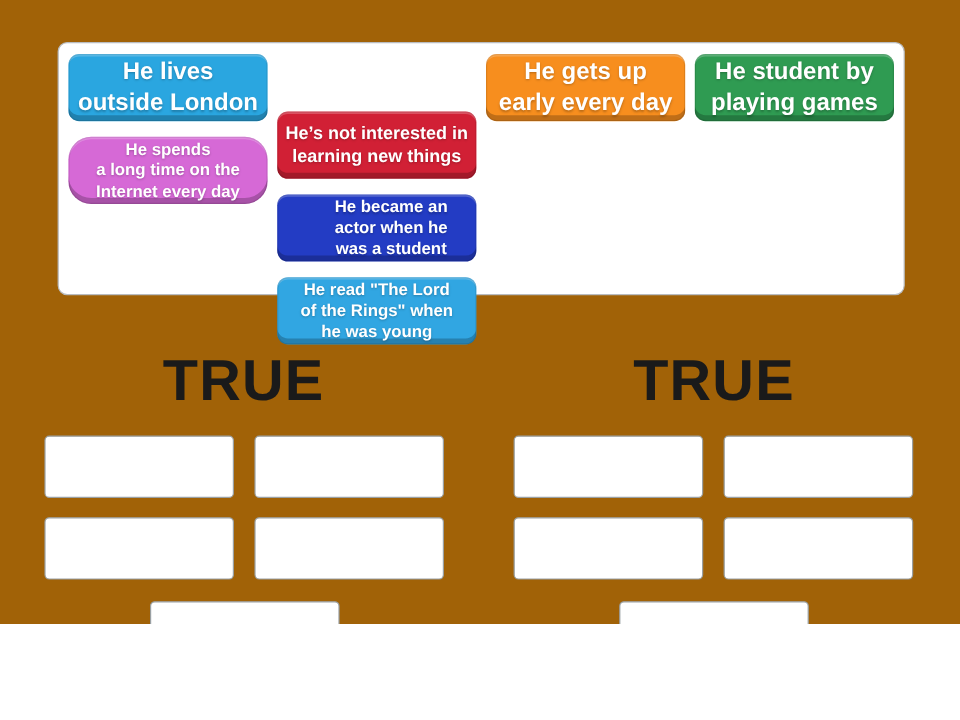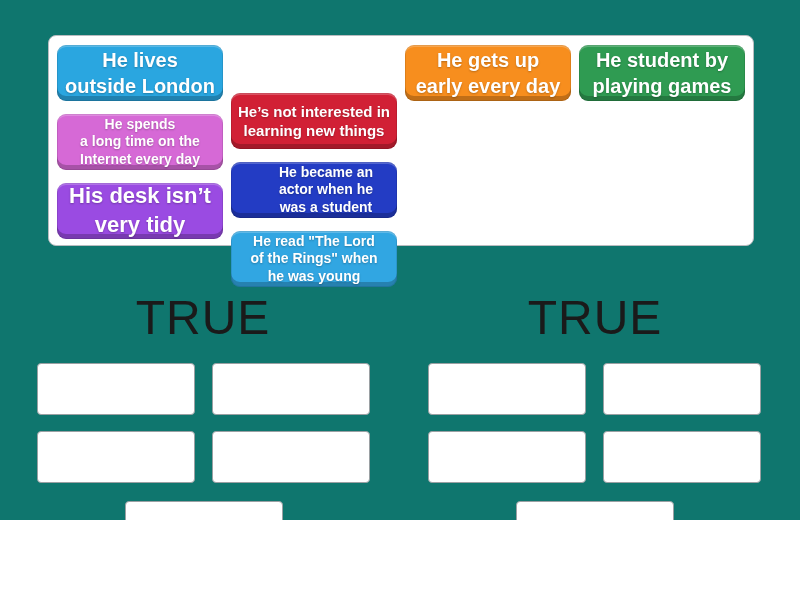--- a/index.html
+++ b/index.html
@@ -1,21 +1,21 @@
 <!DOCTYPE html>
 <html><head>
 <meta charset="utf-8">
 <style>
   * { margin: 0; padding: 0; box-sizing: border-box; }
   html, body { background: #ffffff; }
   .canvas {
     position: relative;
     width: 800px;
     height: 520px;
-    background: #0f766e;
+    background: #a16207;
     overflow: hidden;
     font-family: "Liberation Sans", sans-serif;
   }
 
   
   .pool {
     position: absolute;
     left: 48px; top: 35px;
     width: 706px; height: 211px;
     border: 1px solid #b9bcc0;
@@ -50,21 +50,21 @@
   .c1 { left: 8px; }  .c2 { left: 182px; margin-top: 48px; } .c3 { left: 356px; } .c4 { left: 530px; }
   .r1 { top: 9px; }   .r2 { top: 78px; }   .r3 { top: 147px; }
 
   
   .group-label {
     position: absolute;
     top: 290px;
     width: 220px;
     text-align: center;
     font-size: 48px;
-    font-weight: 400;
+    font-weight: 700;
     letter-spacing: 1px;
     color: #1a1a1a;
   }
   .label-true  { left: 93px; }
   .label-false { left: 485px; }
 
   .slot {
     position: absolute;
     width: 158px; height: 52px;
     border: 1px solid #9aa0a3;
@@ -80,29 +80,27 @@
   <div class="pool">
     <div class="card c1 r1 size-lg" style="background-color: rgb(42, 166, 224);">He lives
 outside London</div>
     <div class="card c2 r1 size-md" style="background-color: rgb(209, 32, 53);">He’s not interested in
 learning new things</div>
     <div class="card c3 r1 size-lg" style="background-color: rgb(247, 142, 30);">He gets up
 early every day</div>
     <div class="card c4 r1 size-lg" style="background-color: rgb(47, 155, 82);">He student by
 playing games</div>
 
-    <div class="card c1 r2 size-sm" style="background-color: rgb(214, 105, 214);">He spends
+    <div class="card c1 r2 size-sm" style="background-color: rgb(214, 105, 214); border-radius: 19px;">He spends
 a long time on the
 Internet every day</div>
     <div class="card c2 r2 size-sm" style="background-color: rgb(35, 60, 196); padding-left: 24px;">He became an
 actor when he
 was a student</div>
 
-    <div class="card c1 r3 size-xl" style="background-color: rgb(154, 75, 226);">His desk isn’t
-very tidy</div>
     <div class="card c2 r3 size-sm" style="background-color: rgb(49, 166, 226);">He read "The Lord
 of the Rings" when
 he was young</div>
   </div>
 
   <div class="group-label label-true">TRUE</div>
   <div class="slot" style="left:37px;  top:363px;"></div>
   <div class="slot" style="left:212px; top:363px;"></div>
   <div class="slot" style="left:37px;  top:431px;"></div>
   <div class="slot" style="left:212px; top:431px;"></div>

